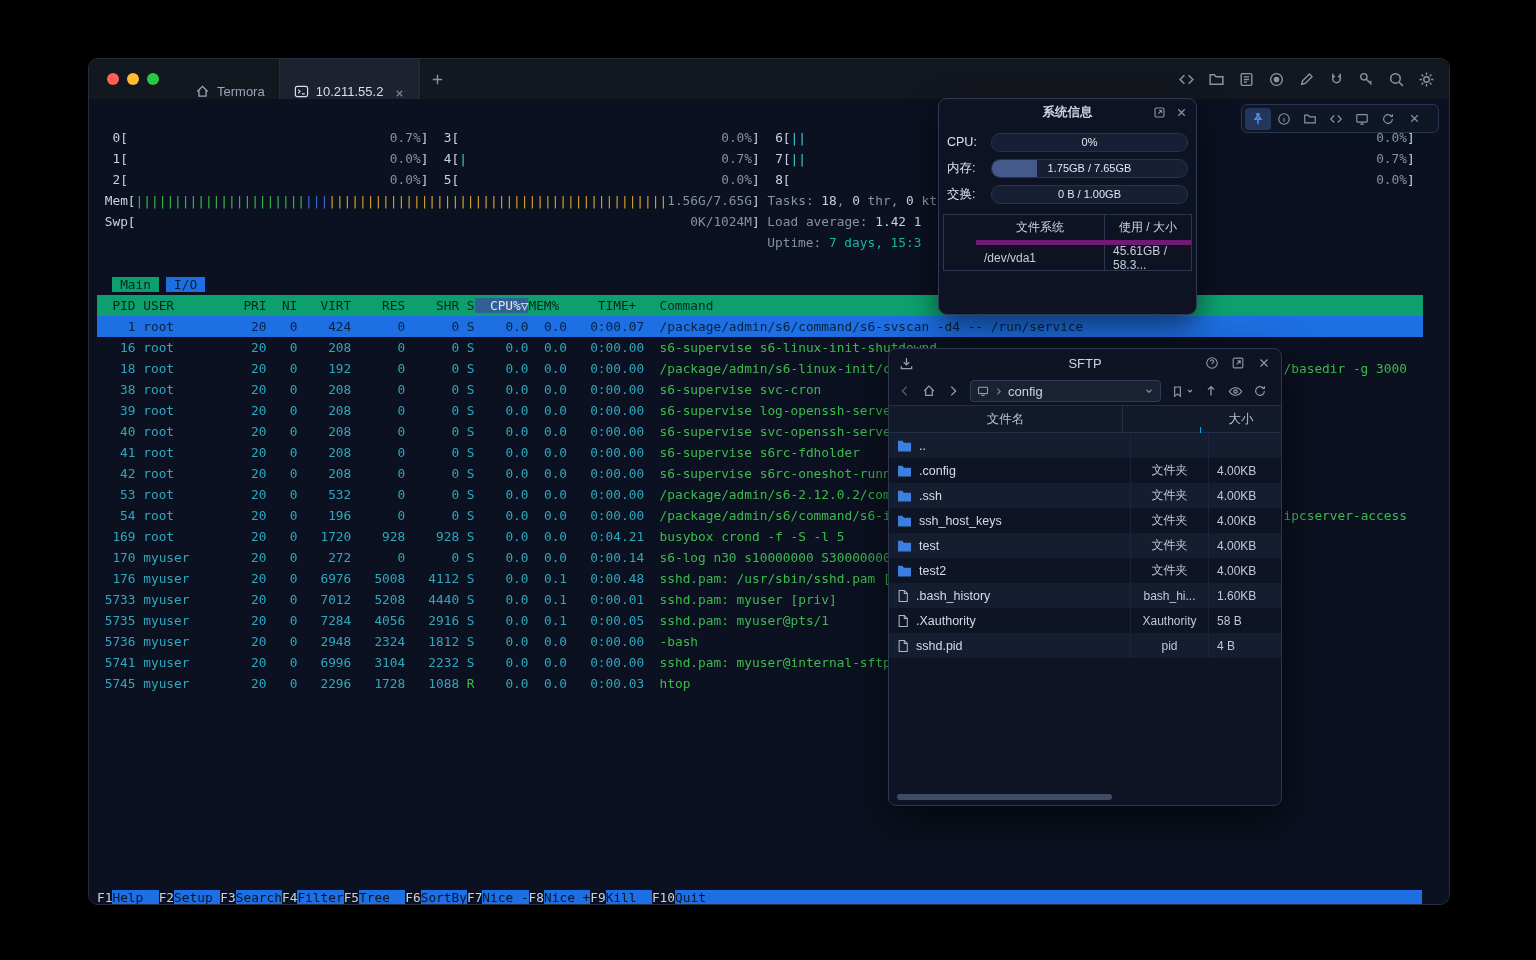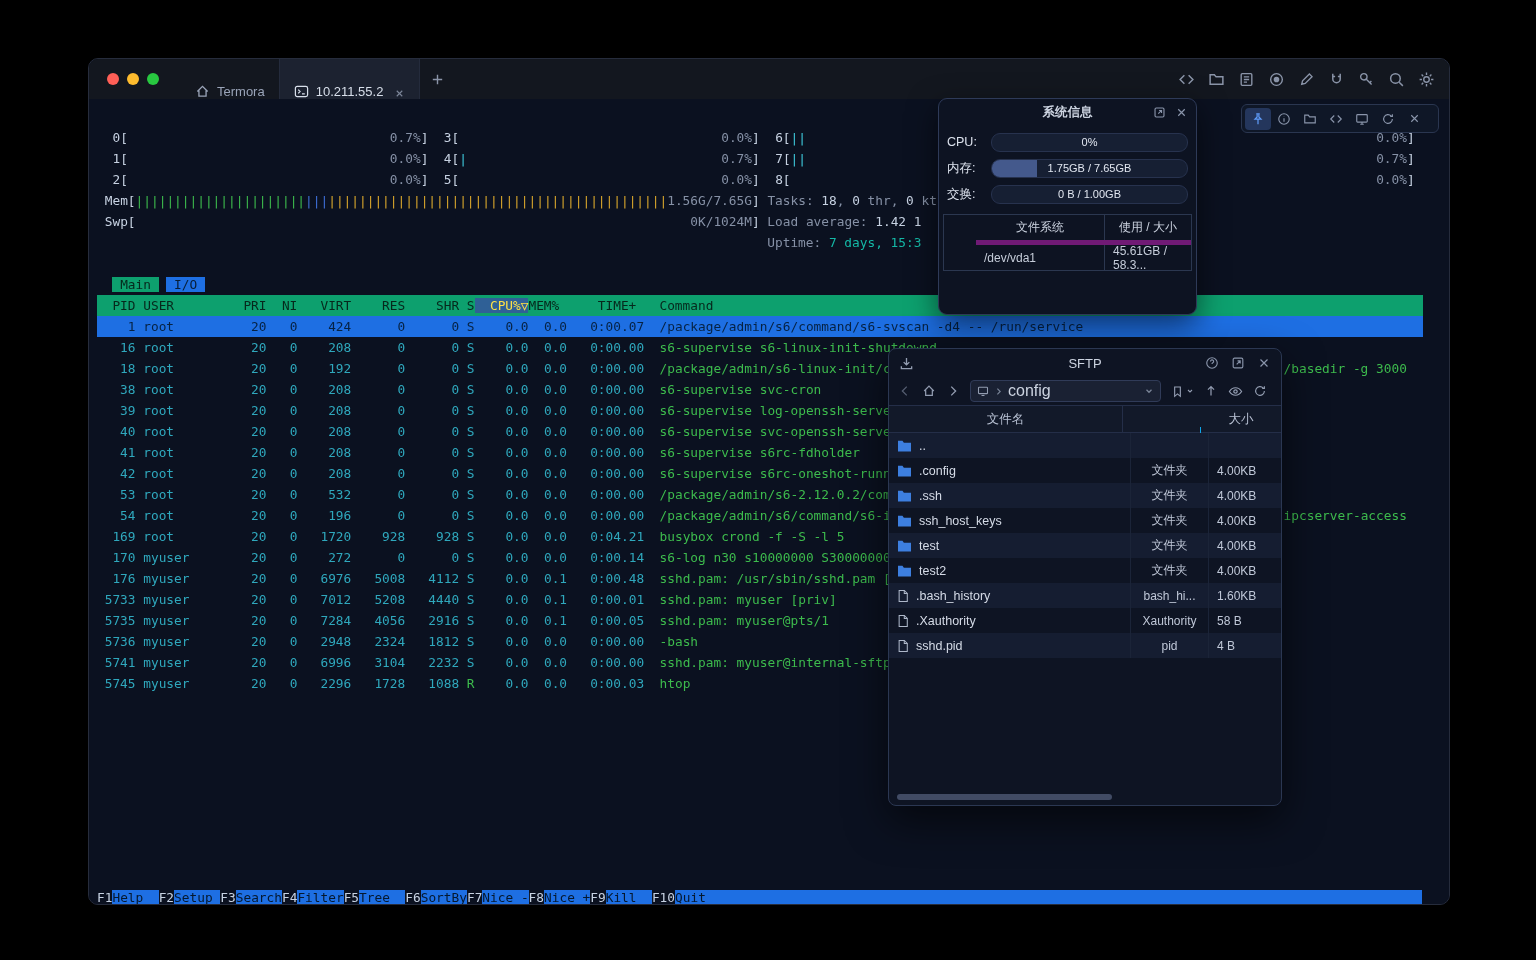--- a/index.html
+++ b/index.html
@@ -22,21 +22,21 @@
   
   .term{position:absolute;left:0;top:40px;right:0;bottom:0;background:#0b1120;
     font-family:"DejaVu Sans Mono","Liberation Mono",monospace;font-size:12.8px;line-height:21px;color:#2fa8bd;}
   #term-lines{position:absolute;left:8px;top:28px;width:1326px;}
   .tline{height:21px;white-space:pre;}
   .wh{color:#c7d2e2}.gy{color:#8691a6}.cy{color:#2fa8bd}.grn{color:#3dbb4d}
   .yel{color:#d7a62c}.blu{color:#3e6fd8}.cyb{color:#3ec8da}.cyv{color:#14b8a6}
   .tabmain{background:#0da06e;color:#06281c}
   .tabio{background:#1e6fe3;color:#071d36}
   .tline.hdr{background:#0da06e;color:#06281c}
-  .hdrsel{background:#2f6096;color:#fde047}
+  .hdrsel{background:#2f6096;color:#e5e5e5}
   .tline.sel{background:#1e6fe3}
   .tline.sel span{color:#062243}
   .fbar{position:absolute;left:8px;top:788px;width:1326px;height:21px;white-space:pre;}
   .fk{color:#c7d2e2}
   .fl{background:#1e6fe3;color:#05182e}
   
   .syspanel{position:absolute;left:849px;top:39px;width:257px;height:215px;background:#0d1322;
     border:1px solid #2e3a58;border-radius:9px;box-shadow:0 10px 30px rgba(0,0,0,.55);z-index:30;font-size:12.5px;color:#ccd3e0;}
   .sp-title{height:26px;display:flex;align-items:center;justify-content:center;position:relative;font-weight:bold;}
   .sp-ticons{position:absolute;right:8px;top:0;height:26px;display:flex;align-items:center;gap:9px;color:#8a95ab;}
@@ -61,21 +61,21 @@
   
   .sftp{position:absolute;left:799px;top:289px;width:392px;height:456px;background:#0e1423;
     border:1px solid #2b3752;border-radius:8px;box-shadow:0 14px 40px rgba(0,0,0,.6);z-index:40;
     display:flex;flex-direction:column;color:#cdd4e1;}
   .stitle{height:28px;display:flex;align-items:center;padding:0 10px;position:relative;flex:0 0 auto;}
   .stitle-text{position:absolute;left:0;right:0;text-align:center;font-size:13px;}
   .st-right{margin-left:auto;display:flex;gap:12px;color:#8a95ab;z-index:1;}
   .stoolbar{height:28px;display:flex;align-items:center;padding:0 9px;gap:10px;flex:0 0 auto;color:#939db1;}
   .nav-disabled{color:#555e71;}
   .pathbox{width:177px;height:20px;background:#1a2133;border:1px solid #303b58;border-radius:4px;
-    display:flex;align-items:center;gap:5px;padding:0 6px;font-size:16px;color:#ccd3e0;}
+    display:flex;align-items:center;gap:5px;padding:0 6px;font-size:13px;color:#ccd3e0;}
   .pathbox .grow{flex:1;}
   .bmgroup{display:flex;align-items:center;gap:2px;}
   .shead{height:26px;display:flex;align-items:center;background:#121929;border-top:1px solid #242e48;
     border-bottom:1px solid #242e48;font-size:12.5px;color:#b9c2d4;flex:0 0 auto;}
   .shc{display:flex;align-items:center;justify-content:center;height:100%;}
   .shc.c1{width:233px;border-right:1px solid #242e48;}
   .shc.c2{width:77px;border-right:1px solid #0ea5e9;margin-top:42px;}
   .shc.c3{flex:1;}
   .sbody{flex:1;overflow:hidden;position:relative;}
   .srow{display:flex;height:25px;align-items:center;}

